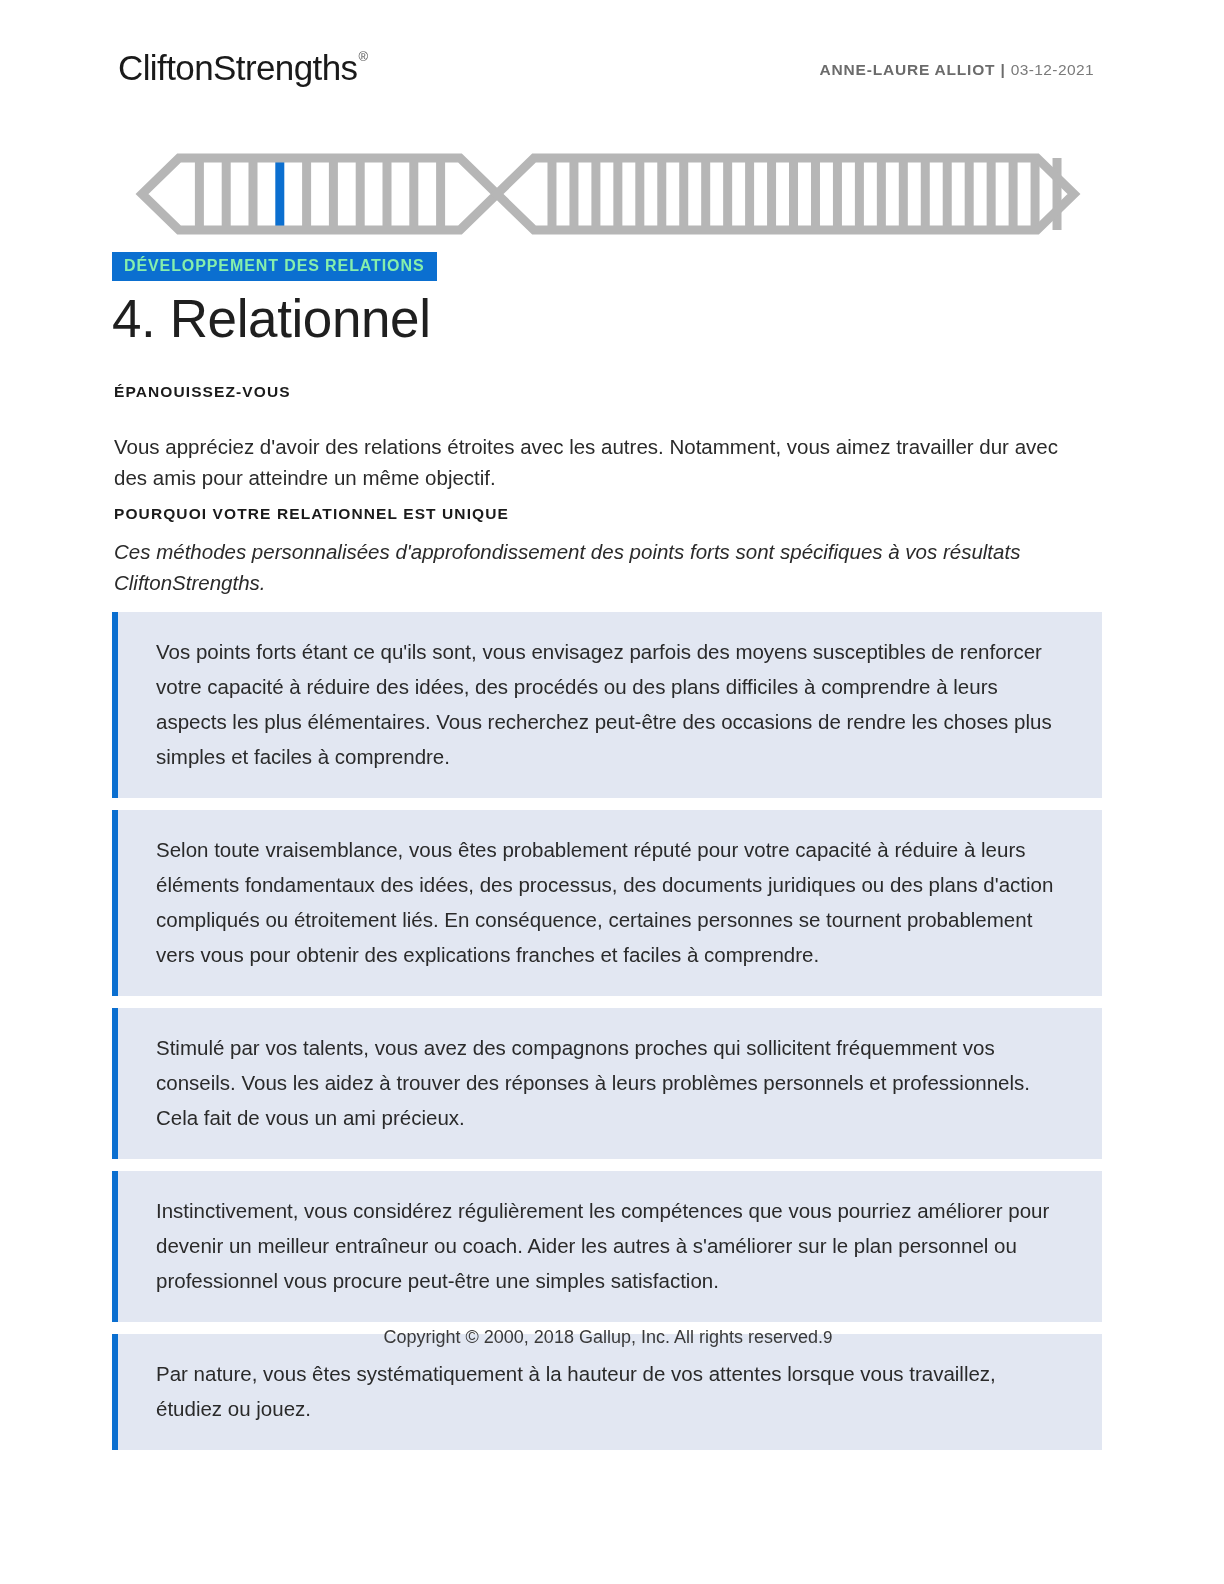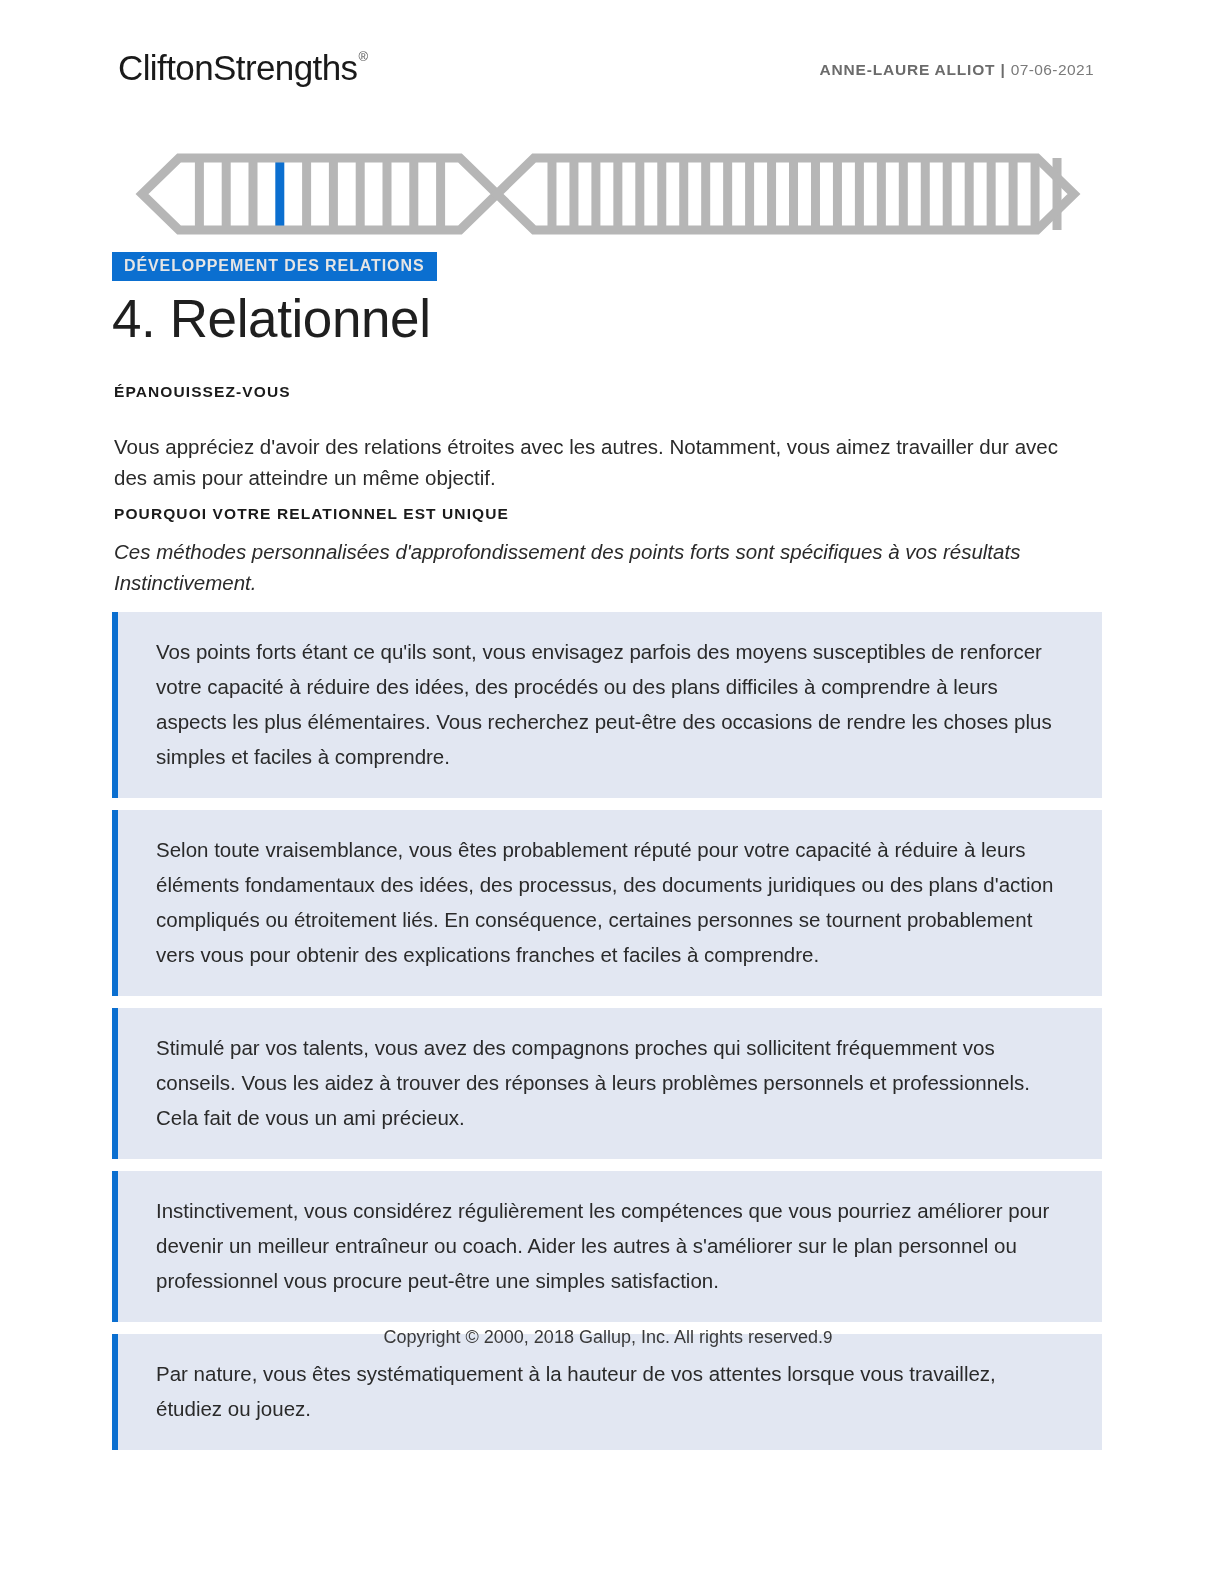--- a/index.html
+++ b/index.html
@@ -83,21 +83,21 @@
     height: 84px;
   }
   .dna-svg { display: block; }
 
   
   .badge {
     position: absolute;
     top: 252px;
     left: 112px;
     background: #0b6fd0;
-    color: #e5e5e5;
+    color: #86efac;
     font-size: 16px;
     font-weight: 700;
     letter-spacing: 0.9px;
     padding: 6px 13px 7px 12px;
     line-height: 1;
     white-space: nowrap;
   }
 
   
   .title {
@@ -183,21 +183,21 @@
 
 <div class="page">
 
   <div class="header">
     <div class="logo">
       <span>CliftonStrengths</span><span class="reg">®</span>
     </div>
     <div class="header-meta">
       <span class="name">ANNE-LAURE ALLIOT</span>
       <span class="bar">|</span>
-      <span class="date">07-06-2021</span>
+      <span class="date">03-12-2021</span>
     </div>
   </div>
 
   <div class="dna-wrap">
     <svg class="dna-svg" width="968" height="84" viewBox="0 0 968 84" xmlns="http://www.w3.org/2000/svg">
 
       <g id="rungs-group">
           <rect x="70.90" y="6" width="9" height="72" fill="#b6b6b6"></rect>
           <rect x="97.70" y="6" width="9" height="72" fill="#b6b6b6"></rect>
           <rect x="124.50" y="6" width="9" height="72" fill="#b6b6b6"></rect>
@@ -241,21 +241,21 @@
   </div>
 
   <div class="badge">DÉVELOPPEMENT DES RELATIONS</div>
 
   <div class="title">4. Relationnel</div>
 
   <div class="section-head sh1">ÉPANOUISSEZ-VOUS</div>
   <div class="para p1">Vous appréciez d'avoir des relations étroites avec les autres. Notamment, vous aimez travailler dur avec des amis pour atteindre un même objectif.</div>
 
   <div class="section-head sh2">POURQUOI VOTRE RELATIONNEL EST UNIQUE</div>
-  <div class="para p2">Ces méthodes personnalisées d'approfondissement des points forts sont spécifiques à vos résultats Instinctivement.</div>
+  <div class="para p2">Ces méthodes personnalisées d'approfondissement des points forts sont spécifiques à vos résultats CliftonStrengths.</div>
 
   <div class="cards">
       <div class="card" style="background: rgb(226, 231, 242); border-left-color: rgb(11, 111, 208);">
         <div class="card-text">Vos points forts étant ce qu'ils sont, vous envisagez parfois des moyens susceptibles de renforcer votre capacité à réduire des idées, des procédés ou des plans difficiles à comprendre à leurs aspects les plus élémentaires. Vous recherchez peut-être des occasions de rendre les choses plus simples et faciles à comprendre.</div>
       </div>
       <div class="card" style="background: rgb(226, 231, 242); border-left-color: rgb(11, 111, 208);">
         <div class="card-text">Selon toute vraisemblance, vous êtes probablement réputé pour votre capacité à réduire à leurs éléments fondamentaux des idées, des processus, des documents juridiques ou des plans d'action compliqués ou étroitement liés. En conséquence, certaines personnes se tournent probablement vers vous pour obtenir des explications franches et faciles à comprendre.</div>
       </div>
       <div class="card" style="background: rgb(226, 231, 242); border-left-color: rgb(11, 111, 208);">
         <div class="card-text">Stimulé par vos talents, vous avez des compagnons proches qui sollicitent fréquemment vos conseils. Vous les aidez à trouver des réponses à leurs problèmes personnels et professionnels. Cela fait de vous un ami précieux.</div>

